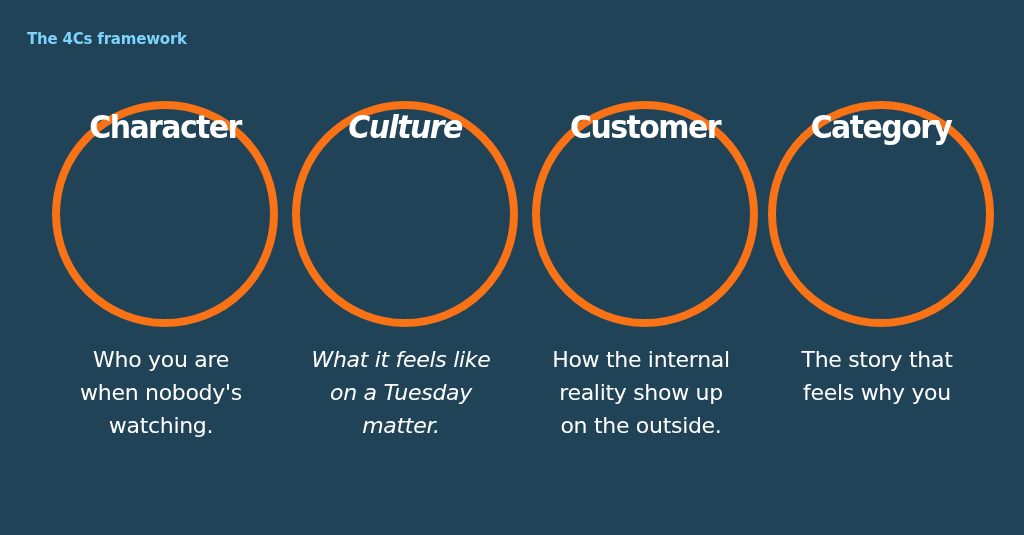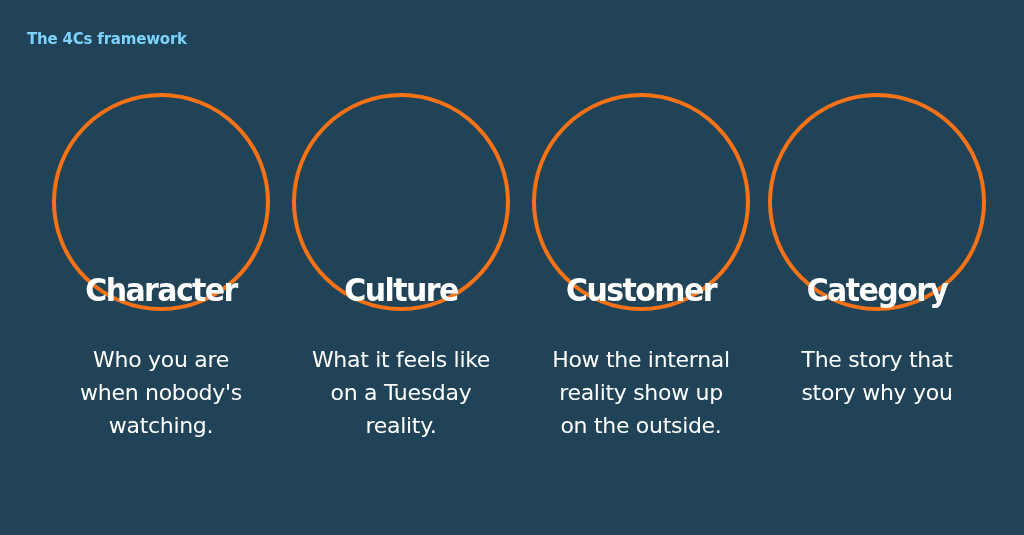--- a/index.html
+++ b/index.html
@@ -27,28 +27,28 @@
     }
     .pillar {
       position: absolute;
       top: 0;
       width: 240px;
       height: 535px;
     }
     .circle {
       position: absolute;
       left: 50%;
-      top: 93px;
+      top: 101px;
       width: 210px;
       height: 210px;
       margin-left: -109px;
-      border: 4px solid #f97316;
+      border: 8px solid #f97316;
       border-radius: 50%;
       display: flex;
-      align-items: flex-end;
+      align-items: flex-start;
       justify-content: center;
       box-sizing: content-box;
     }
     .circle-label {
       font-family: "DejaVu Sans", sans-serif;
       font-weight: bold;
       font-size: 30px;
       letter-spacing: -1.6px;
       color: #ffffff;
       white-space: nowrap;
@@ -80,43 +80,43 @@
   <div class="circle">
     <div class="circle-label">Character</div>
   </div>
   <div class="desc">
     <span>Who you are</span>
     <span>when nobody's</span>
     <span>watching.</span>
   </div>
 </div>
 
-<div class="pillar" style="left:281px;">
+<div class="pillar" style="left:281px;font-style:italic;">
   <div class="circle">
     <div class="circle-label">Culture</div>
   </div>
   <div class="desc">
     <span>What it feels like</span>
     <span>on a Tuesday</span>
-    <span>reality.</span>
+    <span>matter.</span>
   </div>
 </div>
 
 <div class="pillar" style="left:521px;">
   <div class="circle">
     <div class="circle-label">Customer</div>
   </div>
   <div class="desc">
     <span>How the internal</span>
     <span>reality show up</span>
     <span>on the outside.</span>
   </div>
 </div>
 
 <div class="pillar" style="left:757px;">
   <div class="circle">
     <div class="circle-label">Category</div>
   </div>
   <div class="desc">
     <span>The story that</span>
-    <span>story why you</span>
+    <span>feels why you</span>
   </div>
 </div>
 
 </body></html>

